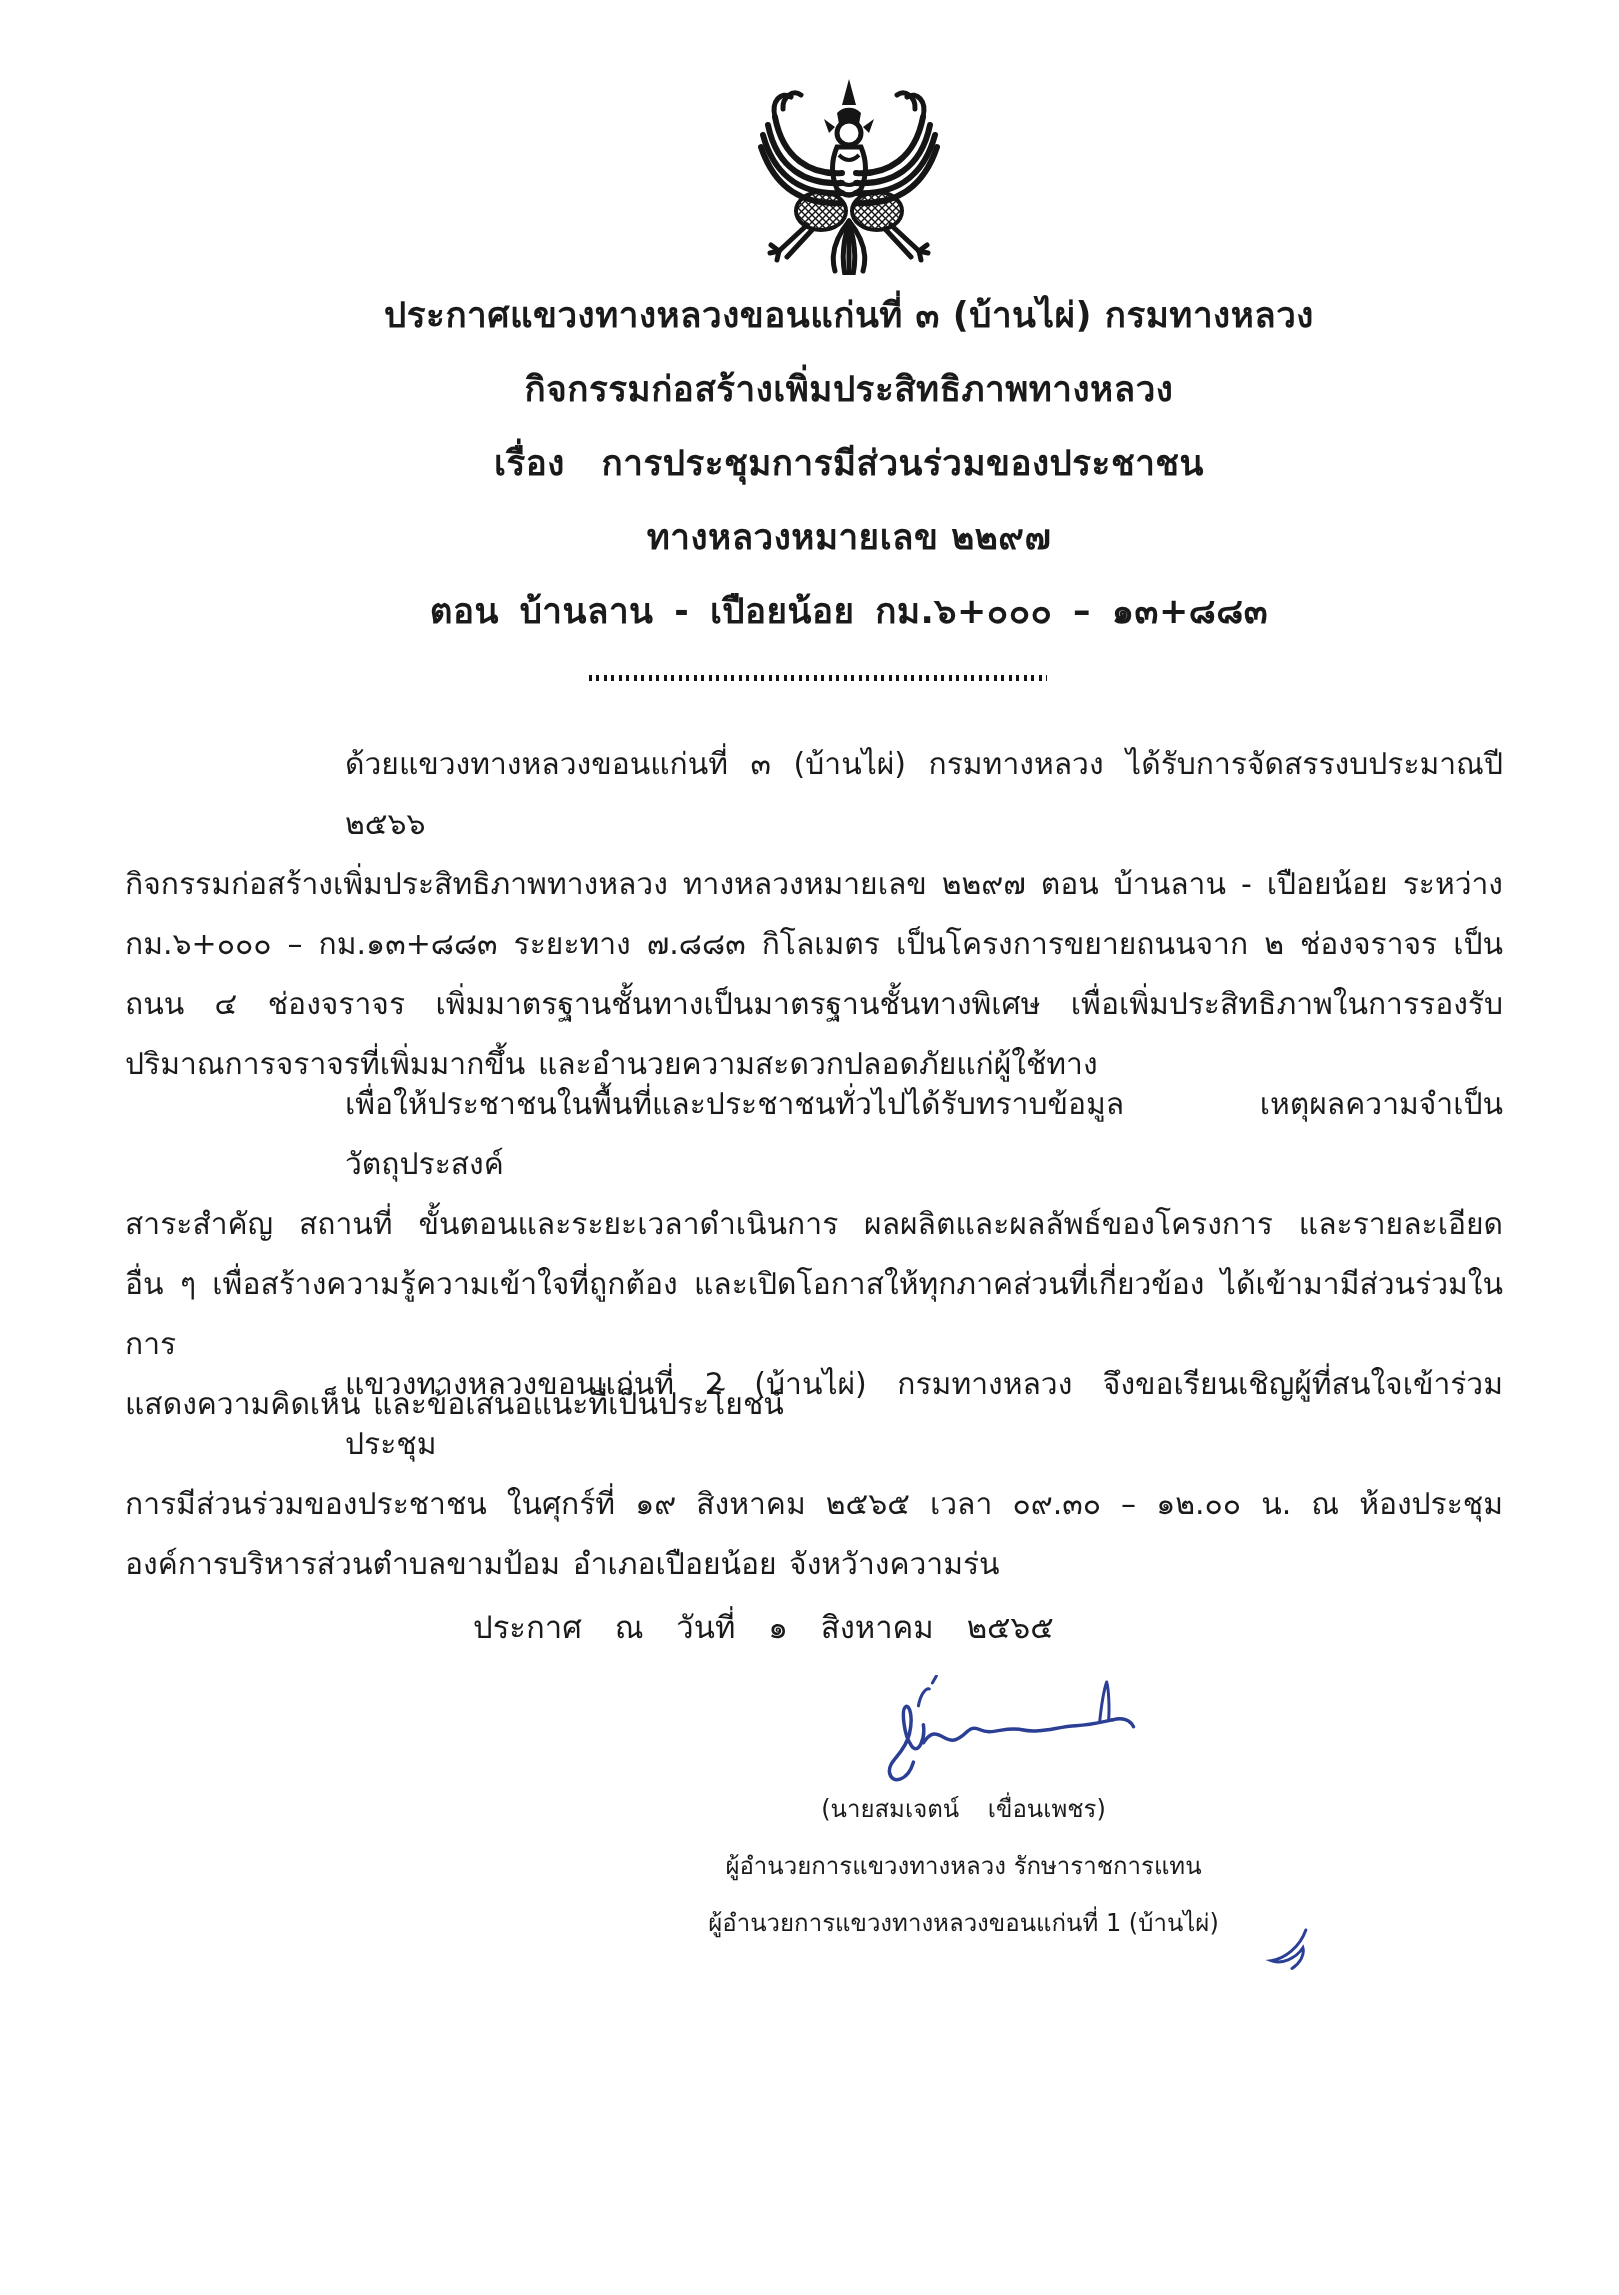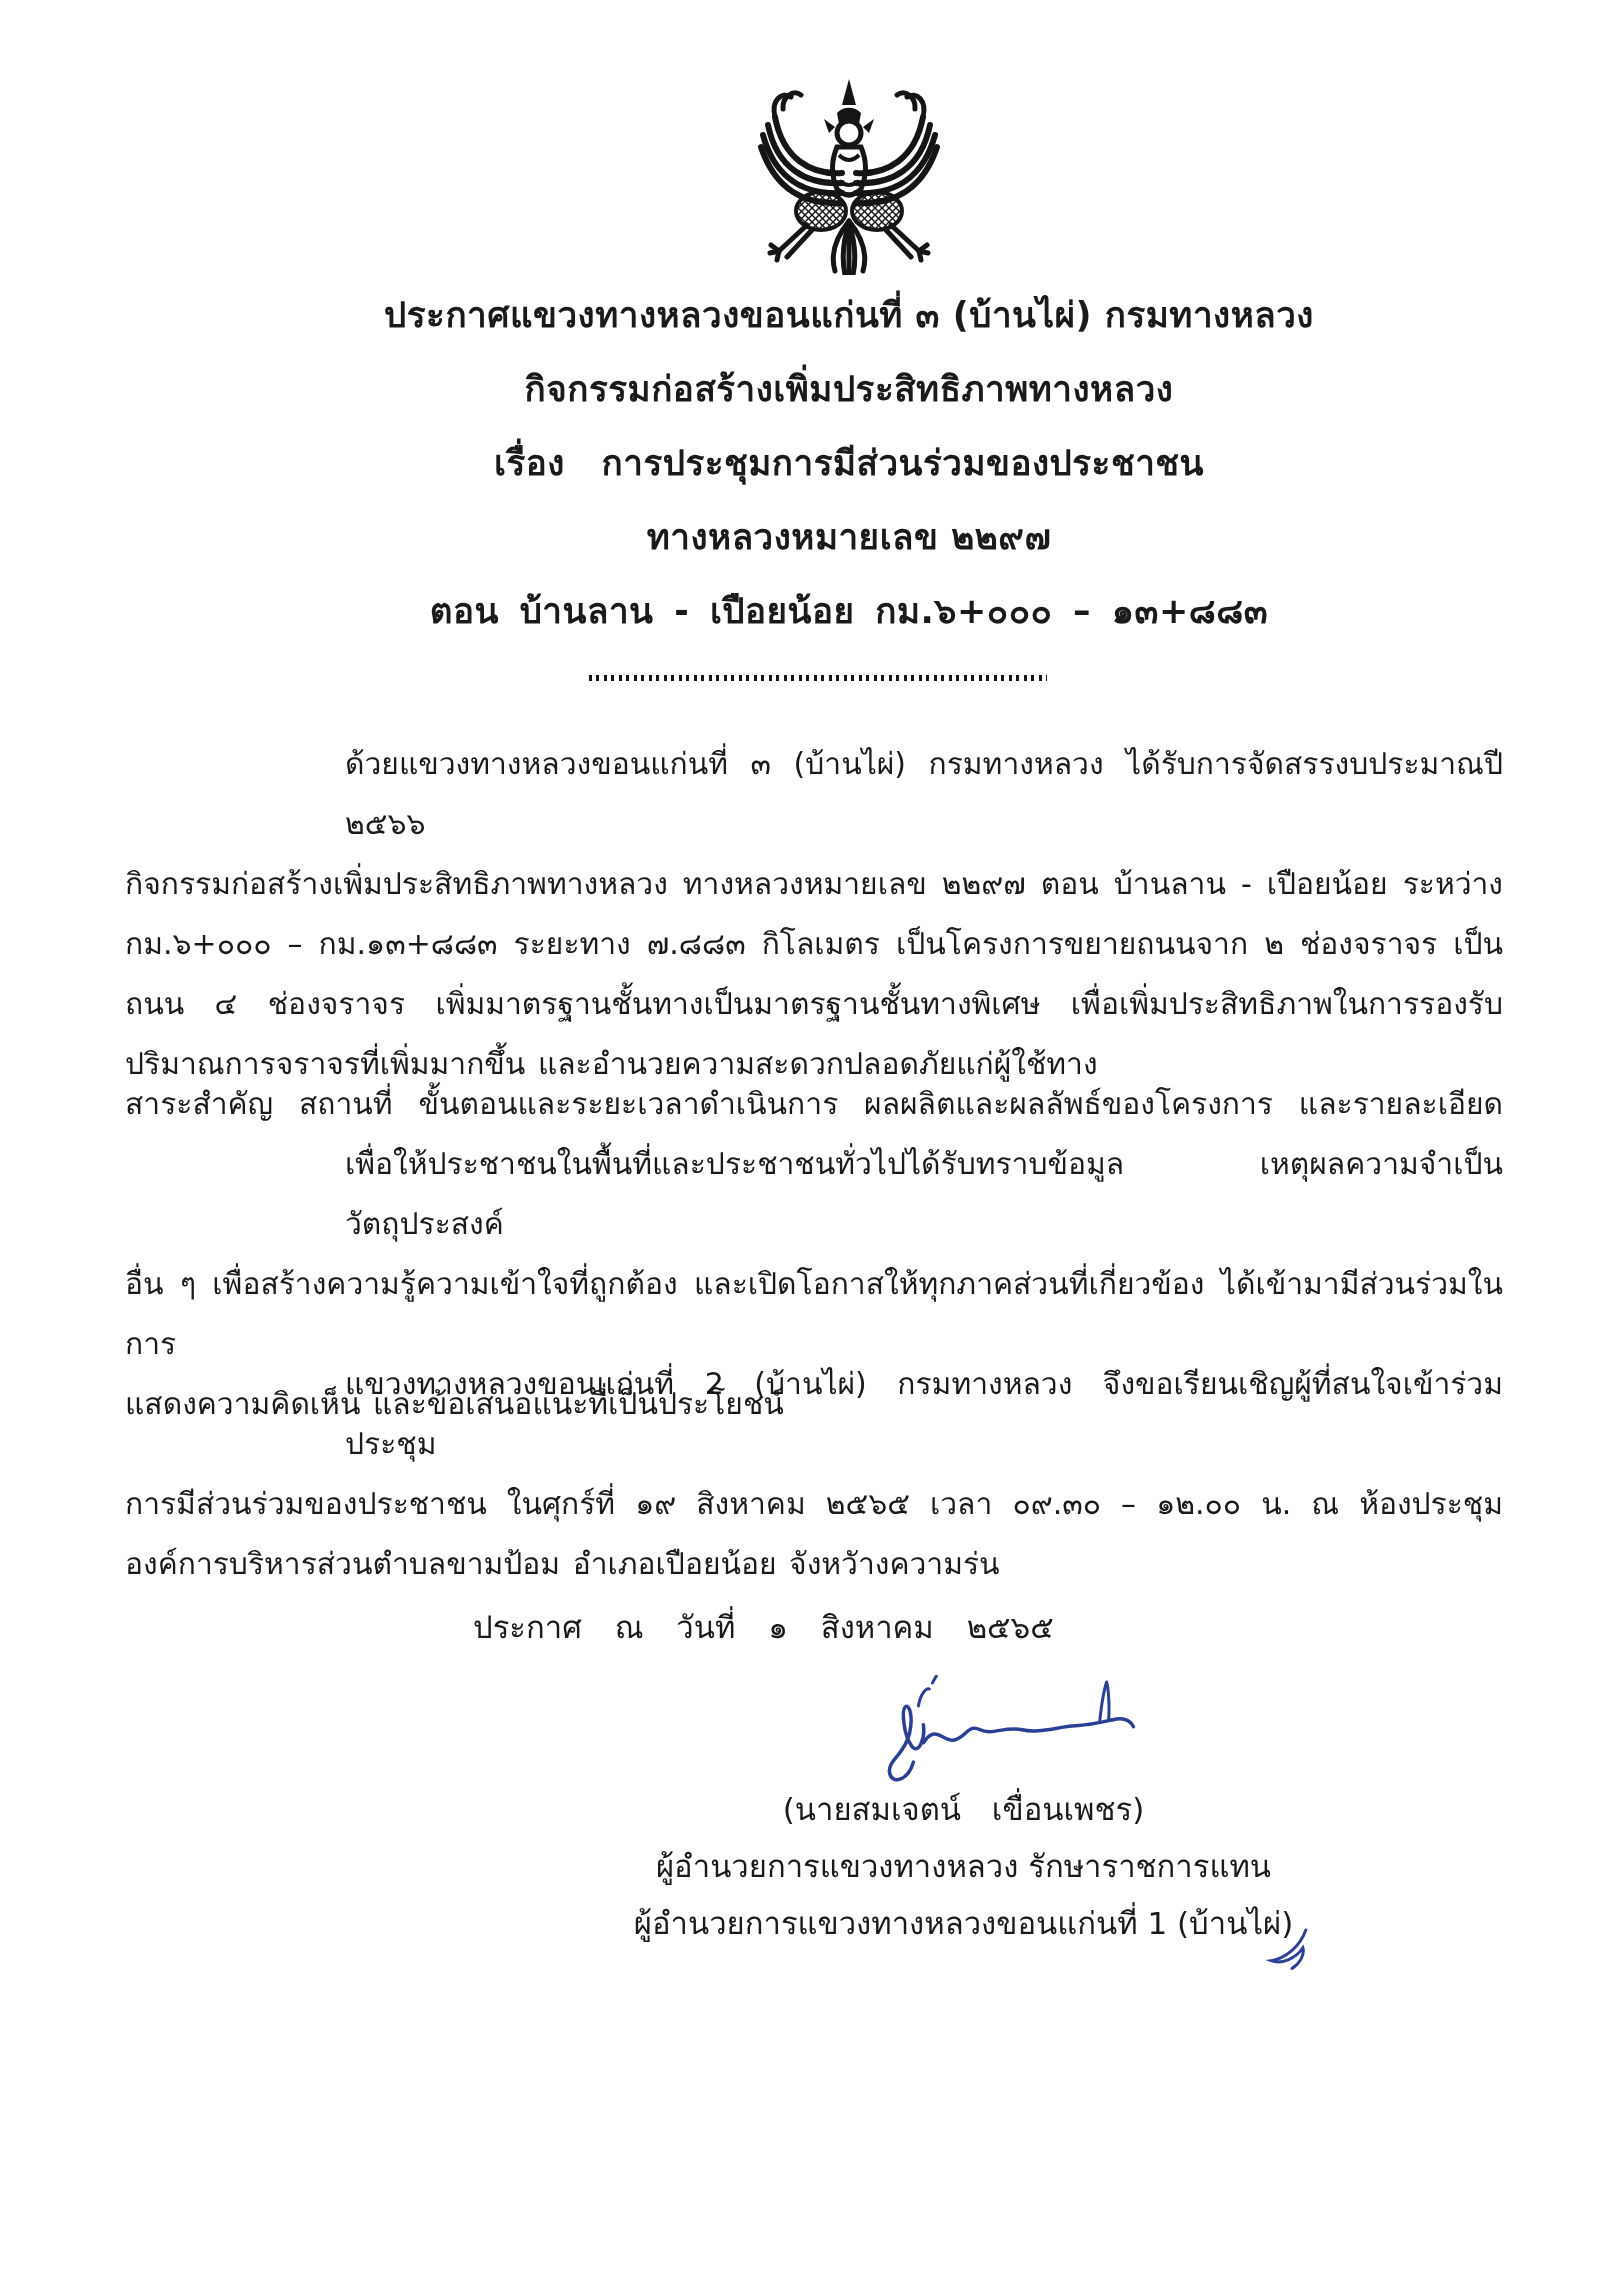--- a/index.html
+++ b/index.html
@@ -57,21 +57,21 @@
   }
 
   .signature-svg {
     position: absolute; left: 874px; top: 1675px;
     width: 285px; height: 122px;
   }
 
   .sig-block {
     position: absolute; left: 594px; top: 1781px; width: 739px;
     text-align: center;
-    font-size: 31px; line-height: 57px;
+    font-size: 24px; line-height: 57px;
     white-space: nowrap;
   }
   .sig-block .sig-name { word-spacing: 21px; }
 
   .pen-mark {
     position: absolute; left: 1263px; top: 1926px;
     width: 55px; height: 47px;
   }
 </style>
 </head>
@@ -153,22 +153,22 @@
 
   <div class="para p1">
     <div class="line first">ด้วยแขวงทางหลวงขอนแก่นที่ ๓ (บ้านไผ่) กรมทางหลวง ได้รับการจัดสรรงบประมาณปี ๒๕๖๖</div>
     <div class="line">กิจกรรมก่อสร้างเพิ่มประสิทธิภาพทางหลวง ทางหลวงหมายเลข ๒๒๙๗ ตอน บ้านลาน - เปือยน้อย ระหว่าง</div>
     <div class="line">กม.๖+๐๐๐ – กม.๑๓+๘๘๓ ระยะทาง ๗.๘๘๓ กิโลเมตร เป็นโครงการขยายถนนจาก ๒ ช่องจราจร เป็น</div>
     <div class="line">ถนน ๔ ช่องจราจร เพิ่มมาตรฐานชั้นทางเป็นมาตรฐานชั้นทางพิเศษ เพื่อเพิ่มประสิทธิภาพในการรองรับ</div>
     <div class="line last">ปริมาณการจราจรที่เพิ่มมากขึ้น และอำนวยความสะดวกปลอดภัยแก่ผู้ใช้ทาง</div>
   </div>
 
   <div class="para p2">
+    <div class="line first">เพื่อให้ประชาชนในพื้นที่และประชาชนทั่วไปได้รับทราบข้อมูล เหตุผลความจำเป็น วัตถุประสงค์</div>
     <div class="line">สาระสำคัญ สถานที่ ขั้นตอนและระยะเวลาดำเนินการ ผลผลิตและผลลัพธ์ของโครงการ และรายละเอียด</div>
-    <div class="line first">เพื่อให้ประชาชนในพื้นที่และประชาชนทั่วไปได้รับทราบข้อมูล เหตุผลความจำเป็น วัตถุประสงค์</div>
     <div class="line">อื่น ๆ เพื่อสร้างความรู้ความเข้าใจที่ถูกต้อง และเปิดโอกาสให้ทุกภาคส่วนที่เกี่ยวข้อง ได้เข้ามามีส่วนร่วมในการ</div>
     <div class="line last">แสดงความคิดเห็น และข้อเสนอแนะที่เป็นประโยชน์</div>
   </div>
 
   <div class="para p3">
     <div class="line first">แขวงทางหลวงขอนแก่นที่ 2 (บ้านไผ่) กรมทางหลวง จึงขอเรียนเชิญผู้ที่สนใจเข้าร่วมประชุม</div>
     <div class="line">การมีส่วนร่วมของประชาชน ในศุกร์ที่ ๑๙ สิงหาคม ๒๕๖๕ เวลา ๐๙.๓๐ – ๑๒.๐๐ น. ณ ห้องประชุม</div>
     <div class="line last">องค์การบริหารส่วนตำบลขามป้อม อำเภอเปือยน้อย จังหวัางความร่น</div>
   </div>
 

